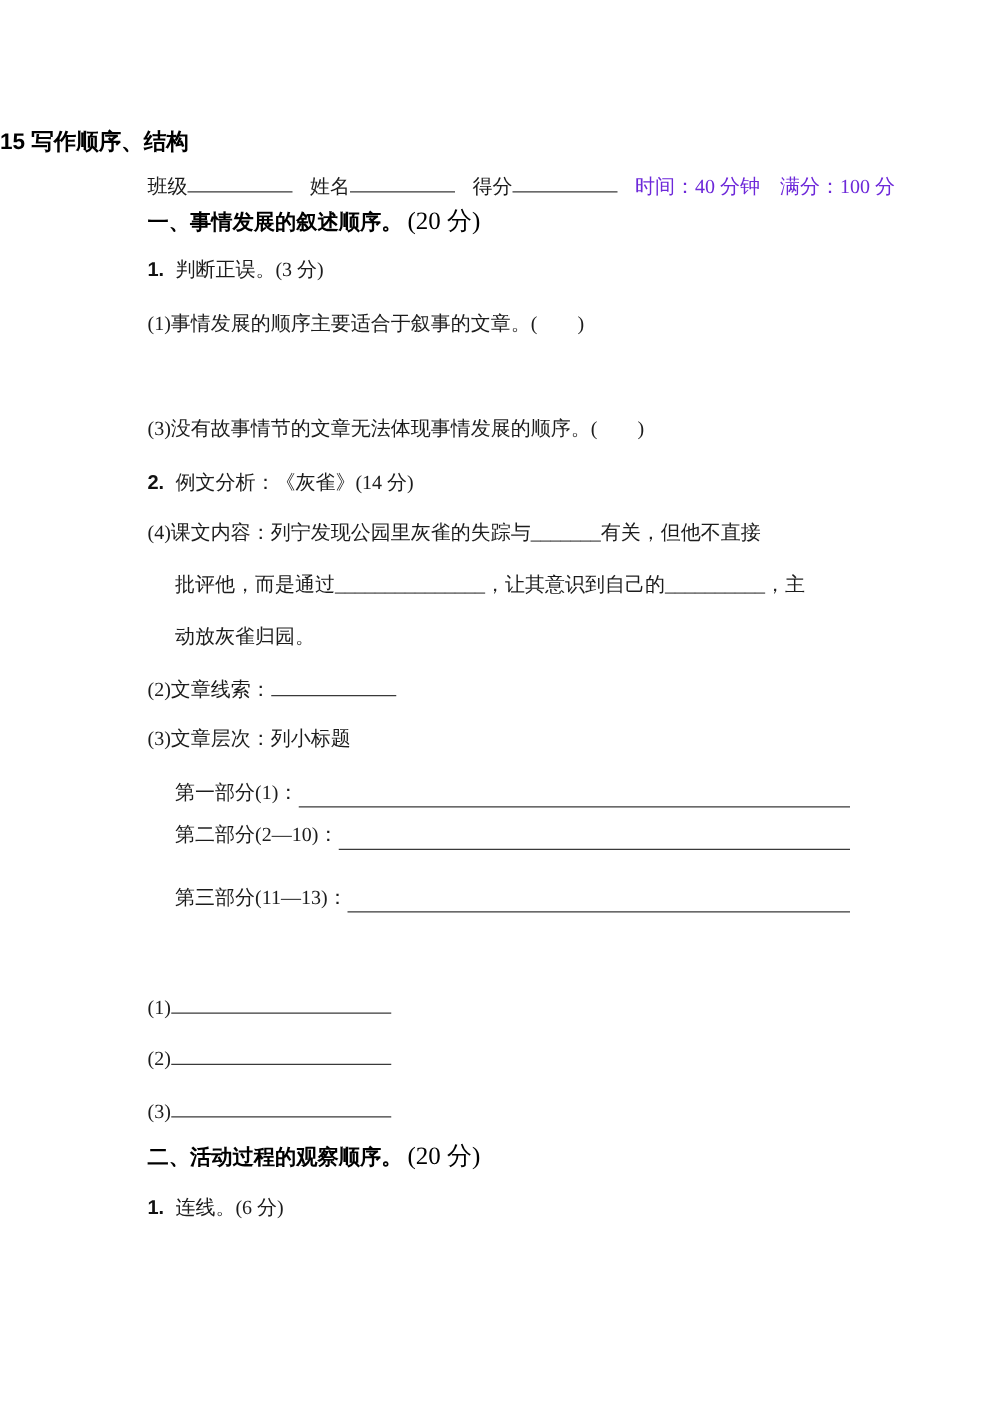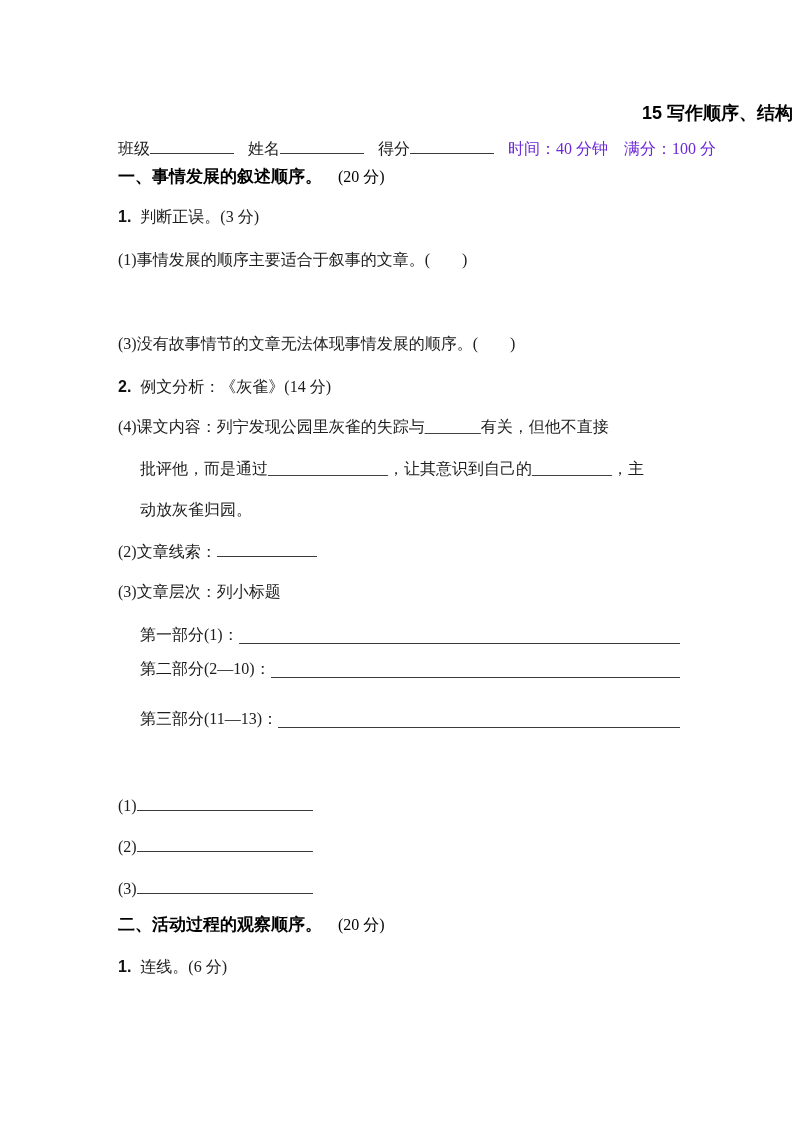--- a/index.html
+++ b/index.html
@@ -16,62 +16,63 @@
     position: absolute;
     left: 118px;
     font-size: 16px;
     line-height: 22px;
     white-space: nowrap;
   }
   .indent { left: 140px; }
   .title-line {
     left: 0;
     width: 100%;
-    text-align: right;
+    text-align: left;
     font-family: "Liberation Sans", sans-serif;
     font-weight: bold;
     font-size: 18px;
     color: #000000;
   }
   .header-row {
     right: 98px;
     display: flex;
     align-items: flex-end;
   }
   .header-row .group { margin-right: 14px; }
   .sec-head {
     font-family: "Liberation Sans", sans-serif;
     font-weight: bold;
     font-size: 17px;
     color: #000000;
   }
   .sec-head .score {
     font-family: "Liberation Serif", serif;
     font-weight: normal;
-    font-size: 16px;
-    margin-left: 16px;
+    font-size: 20px;
+    margin-left: 4px;
   }
   .qnum {
     font-family: "Liberation Sans", sans-serif;
     font-weight: bold;
     margin-right: 9px;
     color: #111111;
   }
   .blank {
     display: inline-block;
     height: 17px;
     border-bottom: 1.5px solid #3a3a3a;
     vertical-align: baseline;
   }
   .w84  { width: 84px; }
   .w100 { width: 100px; }
   .w176 { width: 176px; }
   .fill-line {
     right: 113px;
     display: flex;
+    align-items: flex-end;
   }
   .blank-fill {
     flex: 1 1 auto;
     height: 19px;
     border-bottom: 1.5px solid #3a3a3a;
   }
   .accent {
     margin-left: auto;
     color: #6d28d9;
   }

